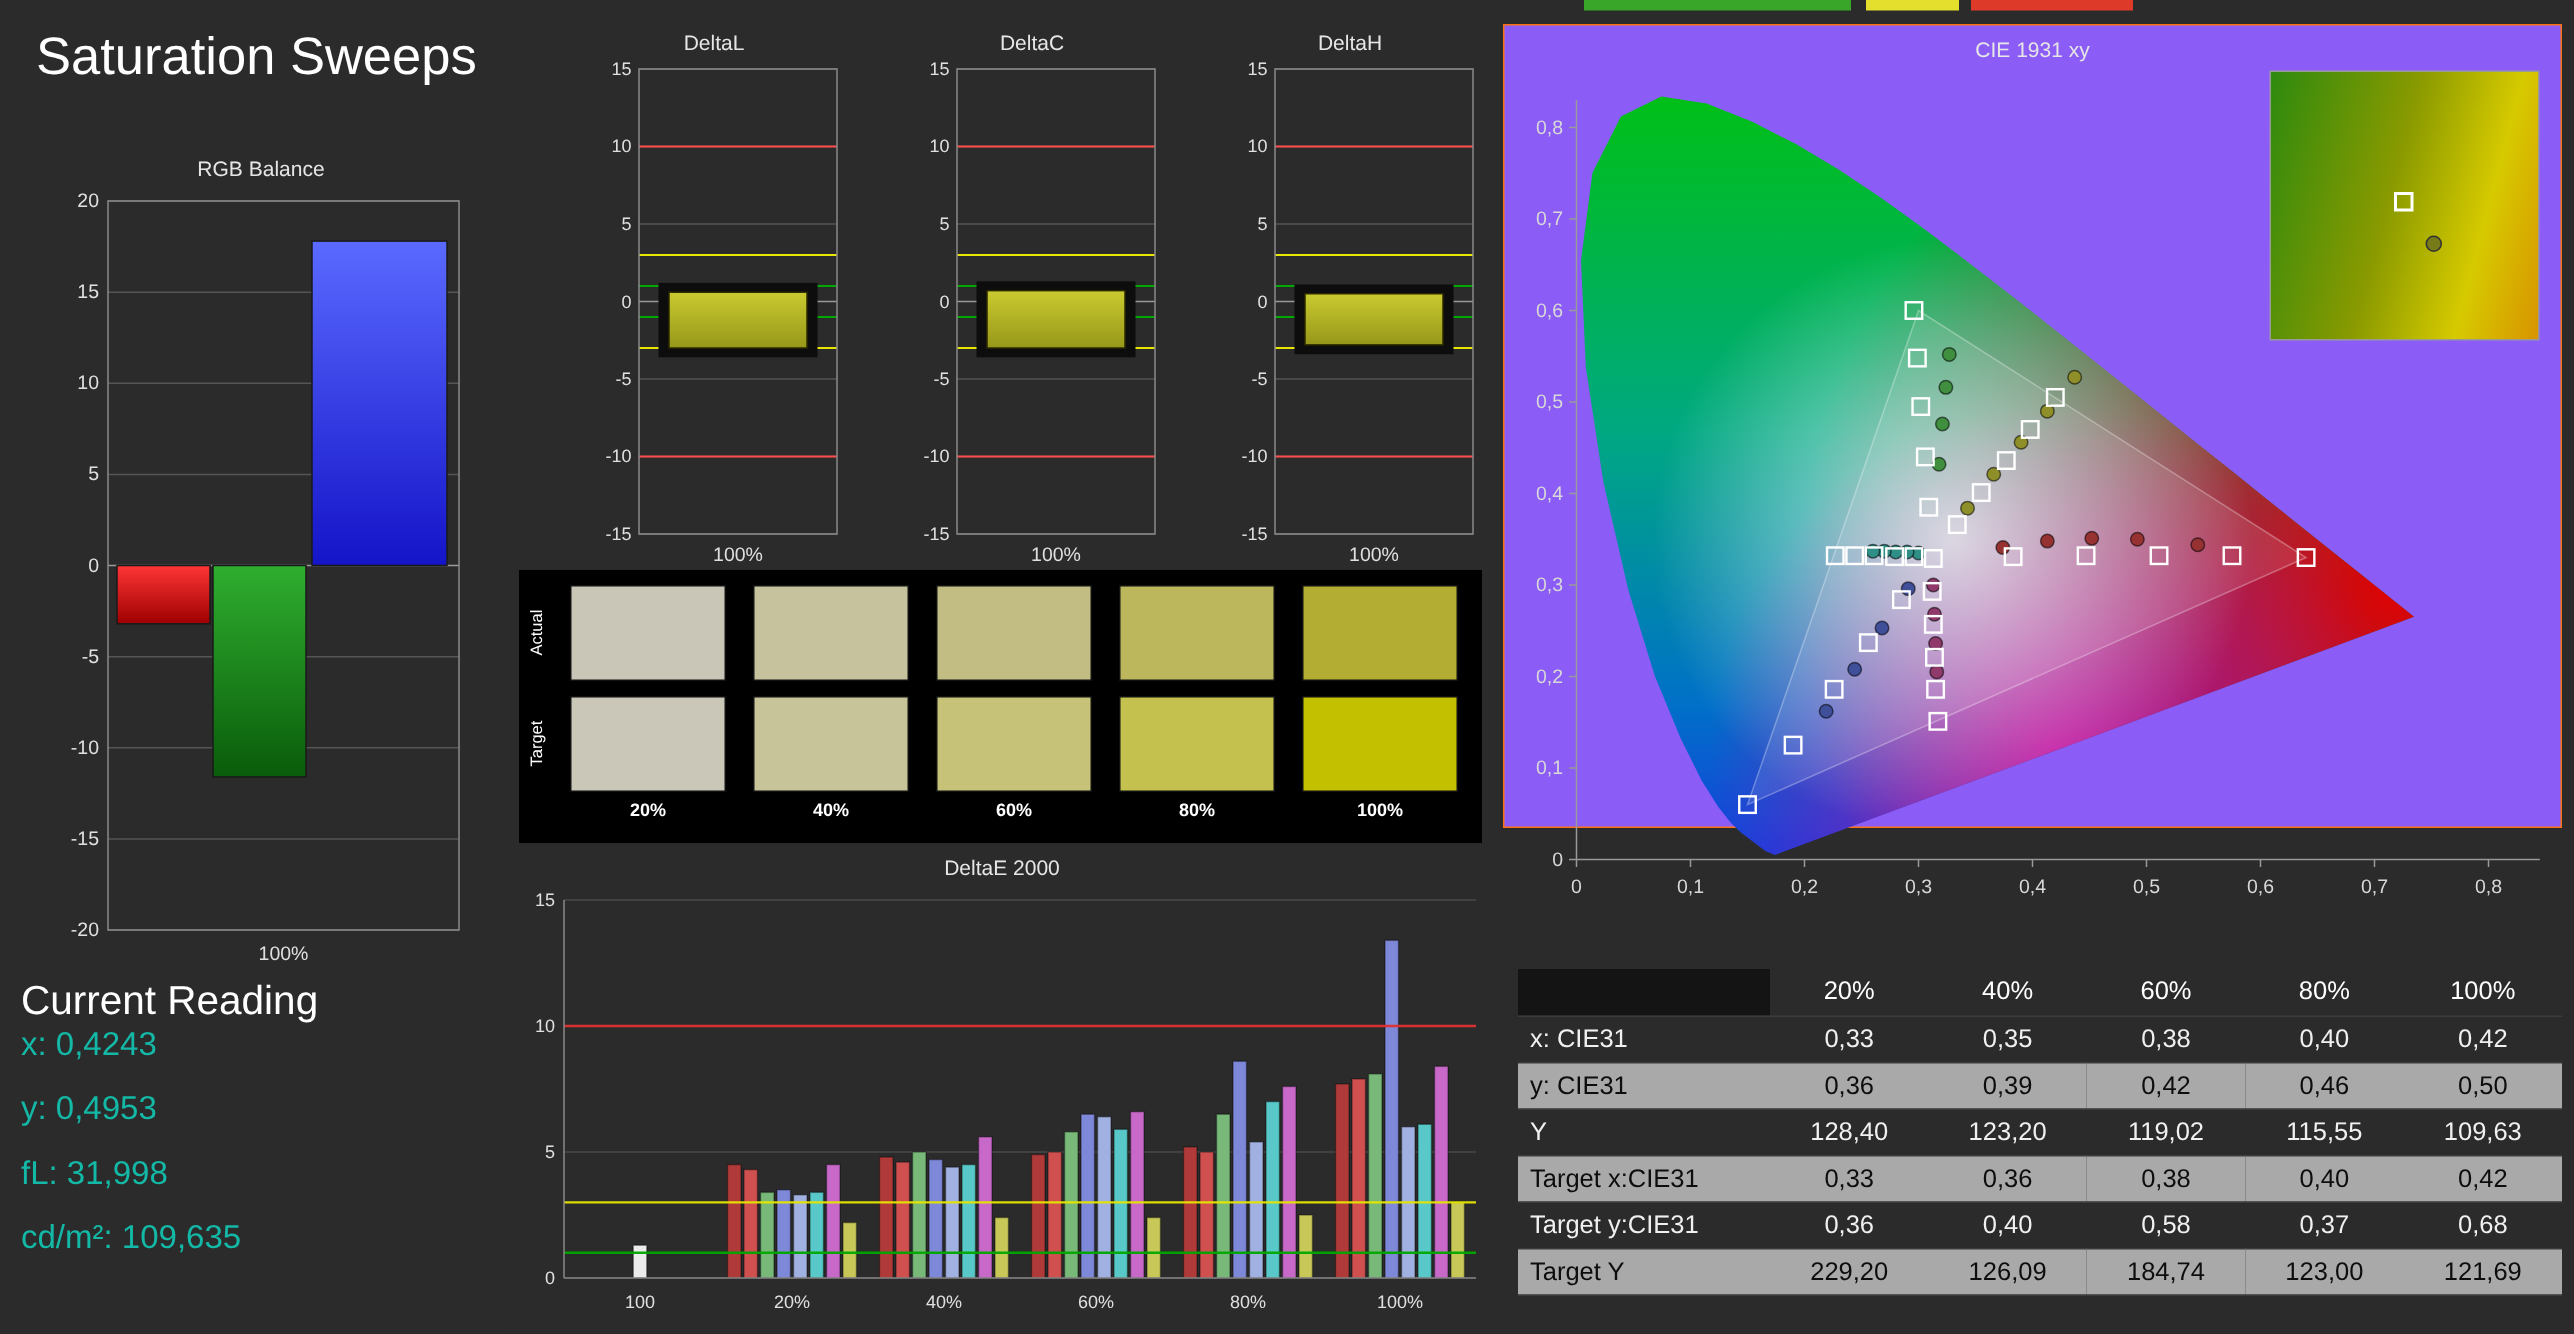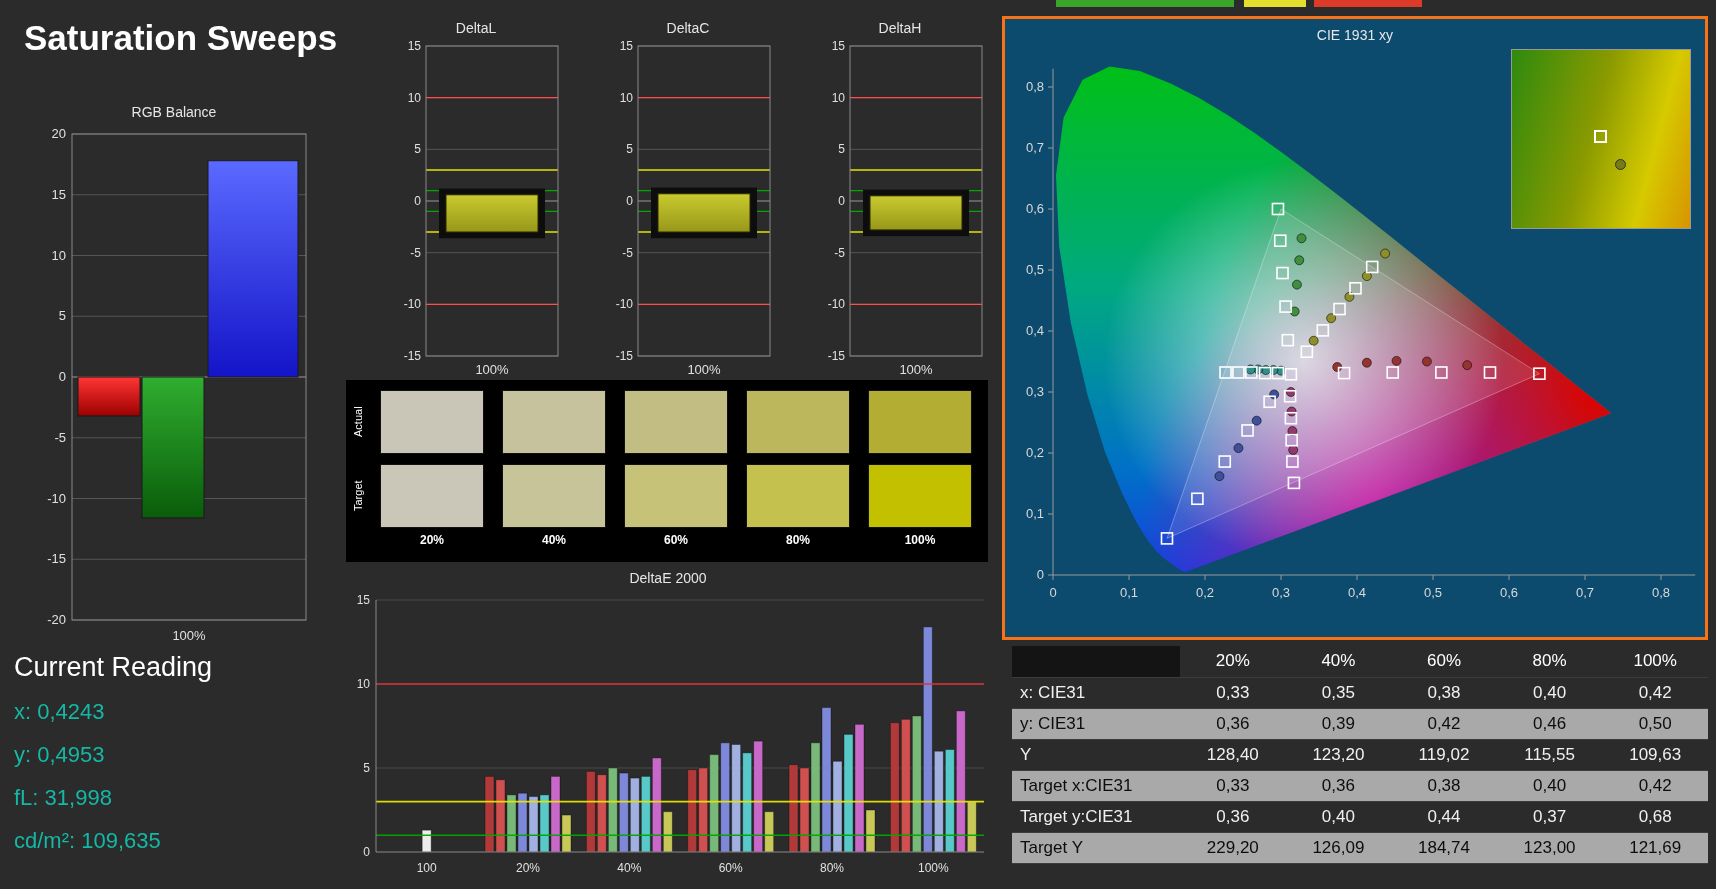--- a/index.html
+++ b/index.html
@@ -1,55 +1,55 @@
 <!DOCTYPE html>
 <html><head>
 <meta charset="utf-8">
 <style>
   *{margin:0;padding:0;box-sizing:border-box}
   html,body{background:#2b2b2b}
   body{font-family:"Liberation Sans",sans-serif;color:#f0f0f0}
   .page{position:relative;width:1716px;height:889px;background:#2b2b2b;overflow:hidden}
   svg text{font-family:"Liberation Sans",sans-serif}
-  .page-title{position:absolute;left:24px;top:18px;font-size:35px;font-weight:700;color:#ffffff}
+  .page-title{position:absolute;left:24px;top:18px;font-size:35px;font-weight:400;color:#ffffff}
   .chart-title{text-align:center;font-size:14px;color:#e6e6e6;margin-bottom:2px}
   
   .strip{position:absolute;top:0;height:7px}
   
   .rgb-panel{position:absolute;left:36px;top:104px;width:276px}
   
   .delta-panels{position:absolute;left:388px;top:20px;display:flex;gap:36px}
   .delta-panel{width:176px}
   
   .swatch-panel{position:absolute;left:346px;top:380px;width:642px;height:182px;background:#000}
   .swatch{position:absolute;width:104px;height:64px;border:1px solid #111}
   .swatch-row-label{position:absolute;left:4px;width:16px;height:64px;color:#fff;font-size:11px;writing-mode:vertical-rl;transform:rotate(180deg);display:flex;align-items:center;justify-content:center}
   .swatch-col-label{position:absolute;top:153px;width:104px;text-align:center;color:#fff;font-size:12px;font-weight:700}
   
   .deltae-panel{position:absolute;left:346px;top:570px;width:644px}
   
-  .cie-panel{position:absolute;left:1002px;top:16px;width:706px;height:624px;background:#0c4a6e;border:3px solid #f97316}
+  .cie-panel{position:absolute;left:1002px;top:16px;width:706px;height:536px;background:#8b5cf6;border:1px solid #f97316}
   .cie-title{position:absolute;top:8px;left:0;right:0;z-index:3}
   .cie-host{position:absolute;left:0;top:0}
   .cie-inset{position:absolute;top:30px;right:14px;width:180px;height:180px;border:1px solid #999;z-index:4}
   .inset-square{position:absolute;width:13px;height:13px;border:2px solid #fff}
   .inset-circle{position:absolute;width:11px;height:11px;border-radius:50%;border:1px solid #333}
   
   .data-table-wrap{position:absolute;left:1012px;top:646px;width:696px}
   .data-table{border-collapse:collapse;width:696px;font-size:17px}
   .data-table th,.data-table td{height:31px;padding:0 6px;font-weight:400;border-bottom:1px solid #3c3c3c}
   .data-table th{color:#fff;text-align:center}
   .data-table th.corner{background:#141414;width:168px}
   .data-table td.row-label{text-align:left;padding-left:8px;width:168px}
   .data-table td.val{text-align:center}
   .data-table tr.light{background:#a9a9a9;color:#0d0d0d}
   .data-table tr.dark{background:transparent;color:#f0f0f0}
   
   .current-reading{position:absolute;left:14px;top:652px}
-  .cr-title{font-size:27px;color:#fff;margin-bottom:16px}
+  .cr-title{font-size:27px;color:#fff;margin-bottom:0}
   .cr-line{font-size:22px;color:#14b8a6;margin-bottom:17px}
 </style>
 </head>
 <body>
 
 <div class="page">
 
   <div>
       <div class="strip" style="left: 1056px; width: 178px; background: rgb(58, 166, 41);"></div>
       <div class="strip" style="left: 1244px; width: 62px; background: rgb(227, 223, 44);"></div>
@@ -472,21 +472,21 @@
             <td class="val">0,33</td>
             <td class="val">0,36</td>
             <td class="val">0,38</td>
             <td class="val">0,40</td>
             <td class="val">0,42</td>
           </tr>
           <tr class="dark">
             <td class="row-label">Target y:CIE31</td>
             <td class="val">0,36</td>
             <td class="val">0,40</td>
-            <td class="val">0,44</td>
+            <td class="val">0,58</td>
             <td class="val">0,37</td>
             <td class="val">0,68</td>
           </tr>
           <tr class="light">
             <td class="row-label">Target Y</td>
             <td class="val">229,20</td>
             <td class="val">126,09</td>
             <td class="val">184,74</td>
             <td class="val">123,00</td>
             <td class="val">121,69</td>

